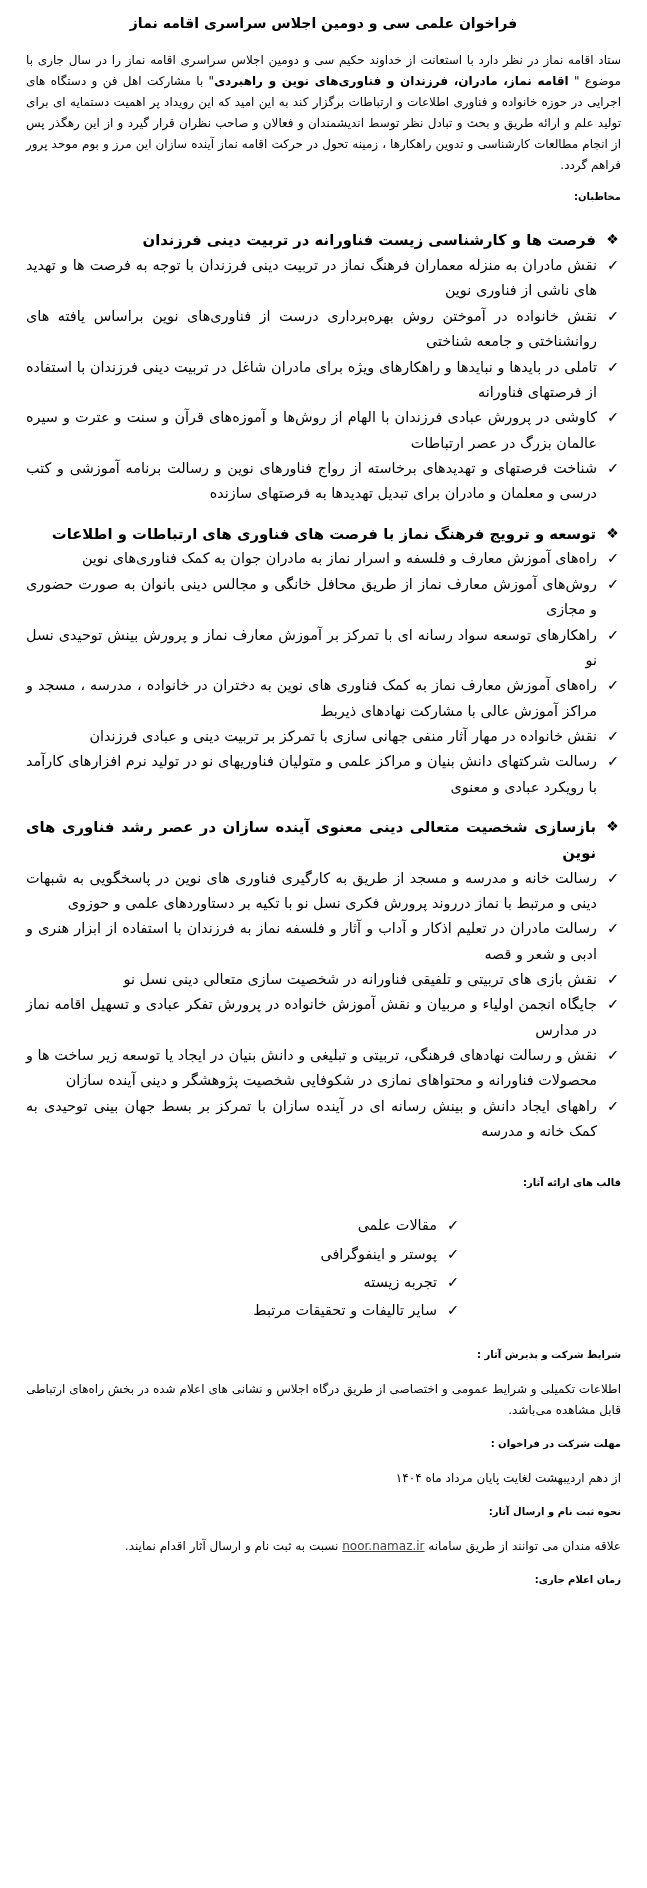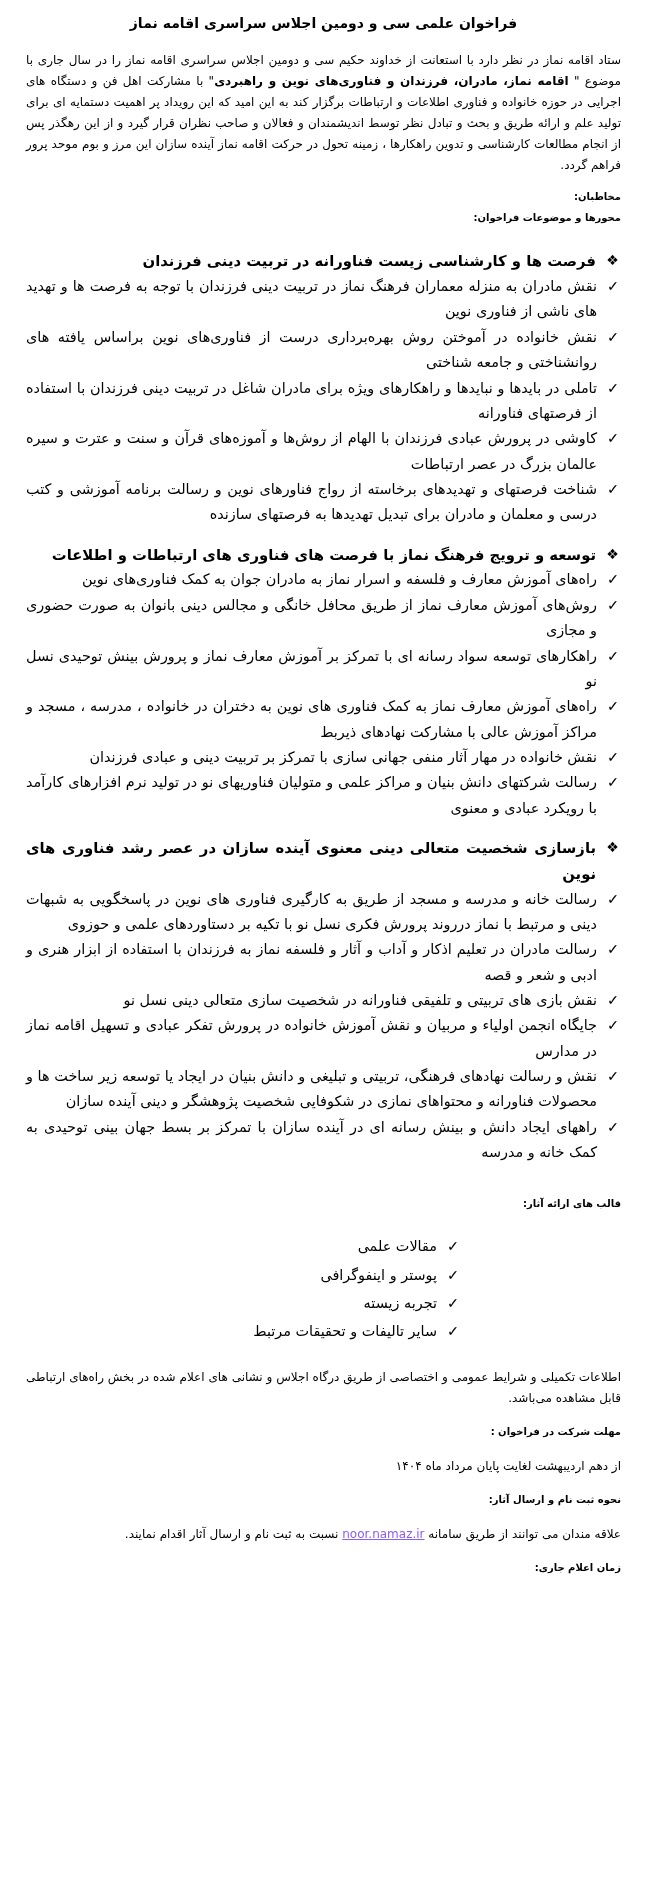--- a/index.html
+++ b/index.html
@@ -13,35 +13,34 @@
   .ghead .mark{flex:none;width:17px;text-align:center;font-size:14px;}
   .item{display:flex;gap:8px;font-size:14.4px;line-height:1.76;}
   .mark{flex:none;width:16px;text-align:center;}
   .txt{flex:1;text-align:justify;}
   .topics-gap{margin-top:22px;}
   .formats-wrap{margin:30px 0 8px;}
   .formats{margin:20px 160px 14px 0;}
   .formats .item{line-height:1.95;}
   .sect{margin-top:14px;}
   .sect-first{margin-top:22px;}
-  a{color:#8b5cf6;text-decoration:underline;}
+  a{color:#404040;text-decoration:underline;}
   .ltr{direction:ltr;unicode-bidi:embed;}
 </style>
 </head>
 <body>
 
 <div class="page">
 
   <div class="title">فراخوان علمی سی و دومین اجلاس سراسری اقامه نماز</div>
 
   <p class="body-text just"><span>ستاد اقامه نماز در نظر دارد با استعانت از خداوند حکیم سی و دومین اجلاس سراسری اقامه نماز را در سال جاری با موضوع " </span><b>اقامه نماز، مادران، فرزندان و فناوری‌های نوین و راهبردی</b><span>" با مشارکت اهل فن و دستگاه های اجرایی در حوزه خانواده و فناوری اطلاعات و ارتباطات برگزار کند به این امید که  این رویداد پر اهمیت دستمایه ای برای تولید علم و ارائه طریق و بحث و تبادل نظر توسط اندیشمندان و فعالان و صاحب نظران قرار گیرد و از این رهگذر پس از انجام مطالعات کارشناسی و تدوین راهکارها ، زمینه تحول در حرکت اقامه نماز  آینده سازان این مرز و بوم موحد پرور  فراهم گردد.</span></p>
 
   <div class="sec-head">مخاطبان:</div>
 
-  <div class="sec-head">محورها و موضوعات فراخوان:</div>
 
   <div class="group topics-gap">
     <div class="ghead">
         <span class="mark">❖</span>
         <span class="txt">فرصت ها و کارشناسی زیست فناورانه در تربیت دینی فرزندان</span>
       </div>
     <div class="item">
         <span class="mark">✓</span>
         <span class="txt">نقش مادران به منزله معماران فرهنگ نماز در تربیت دینی فرزندان با توجه به فرصت ها و تهدید های ناشی از فناوری نوین</span>
       </div>
@@ -141,20 +140,21 @@
           <span class="txt">تجربه زیسته</span>
         </div>
       <div class="item">
           <span class="mark">✓</span>
           <span class="txt">سایر تالیفات و تحقیقات مرتبط</span>
         </div>
     </div>
   </div>
 
   <div class="sect sect-first">
+    <div class="sec-head">شرایط شرکت و پذیرش آثار :</div>
     <p class="body-text just">اطلاعات تکمیلی و شرایط عمومی و اختصاصی از طریق درگاه اجلاس و نشانی های اعلام شده در بخش راه‌های ارتباطی قابل مشاهده می‌باشد.</p>
   </div>
 
   <div class="sect">
     <div class="sec-head">مهلت شرکت در فراخوان :</div>
     <p class="body-text">از دهم اردیبهشت لغایت پایان مرداد ماه ۱۴۰۴</p>
   </div>
 
   <div class="sect">
     <div class="sec-head">نحوه ثبت نام و ارسال آثار:</div>

